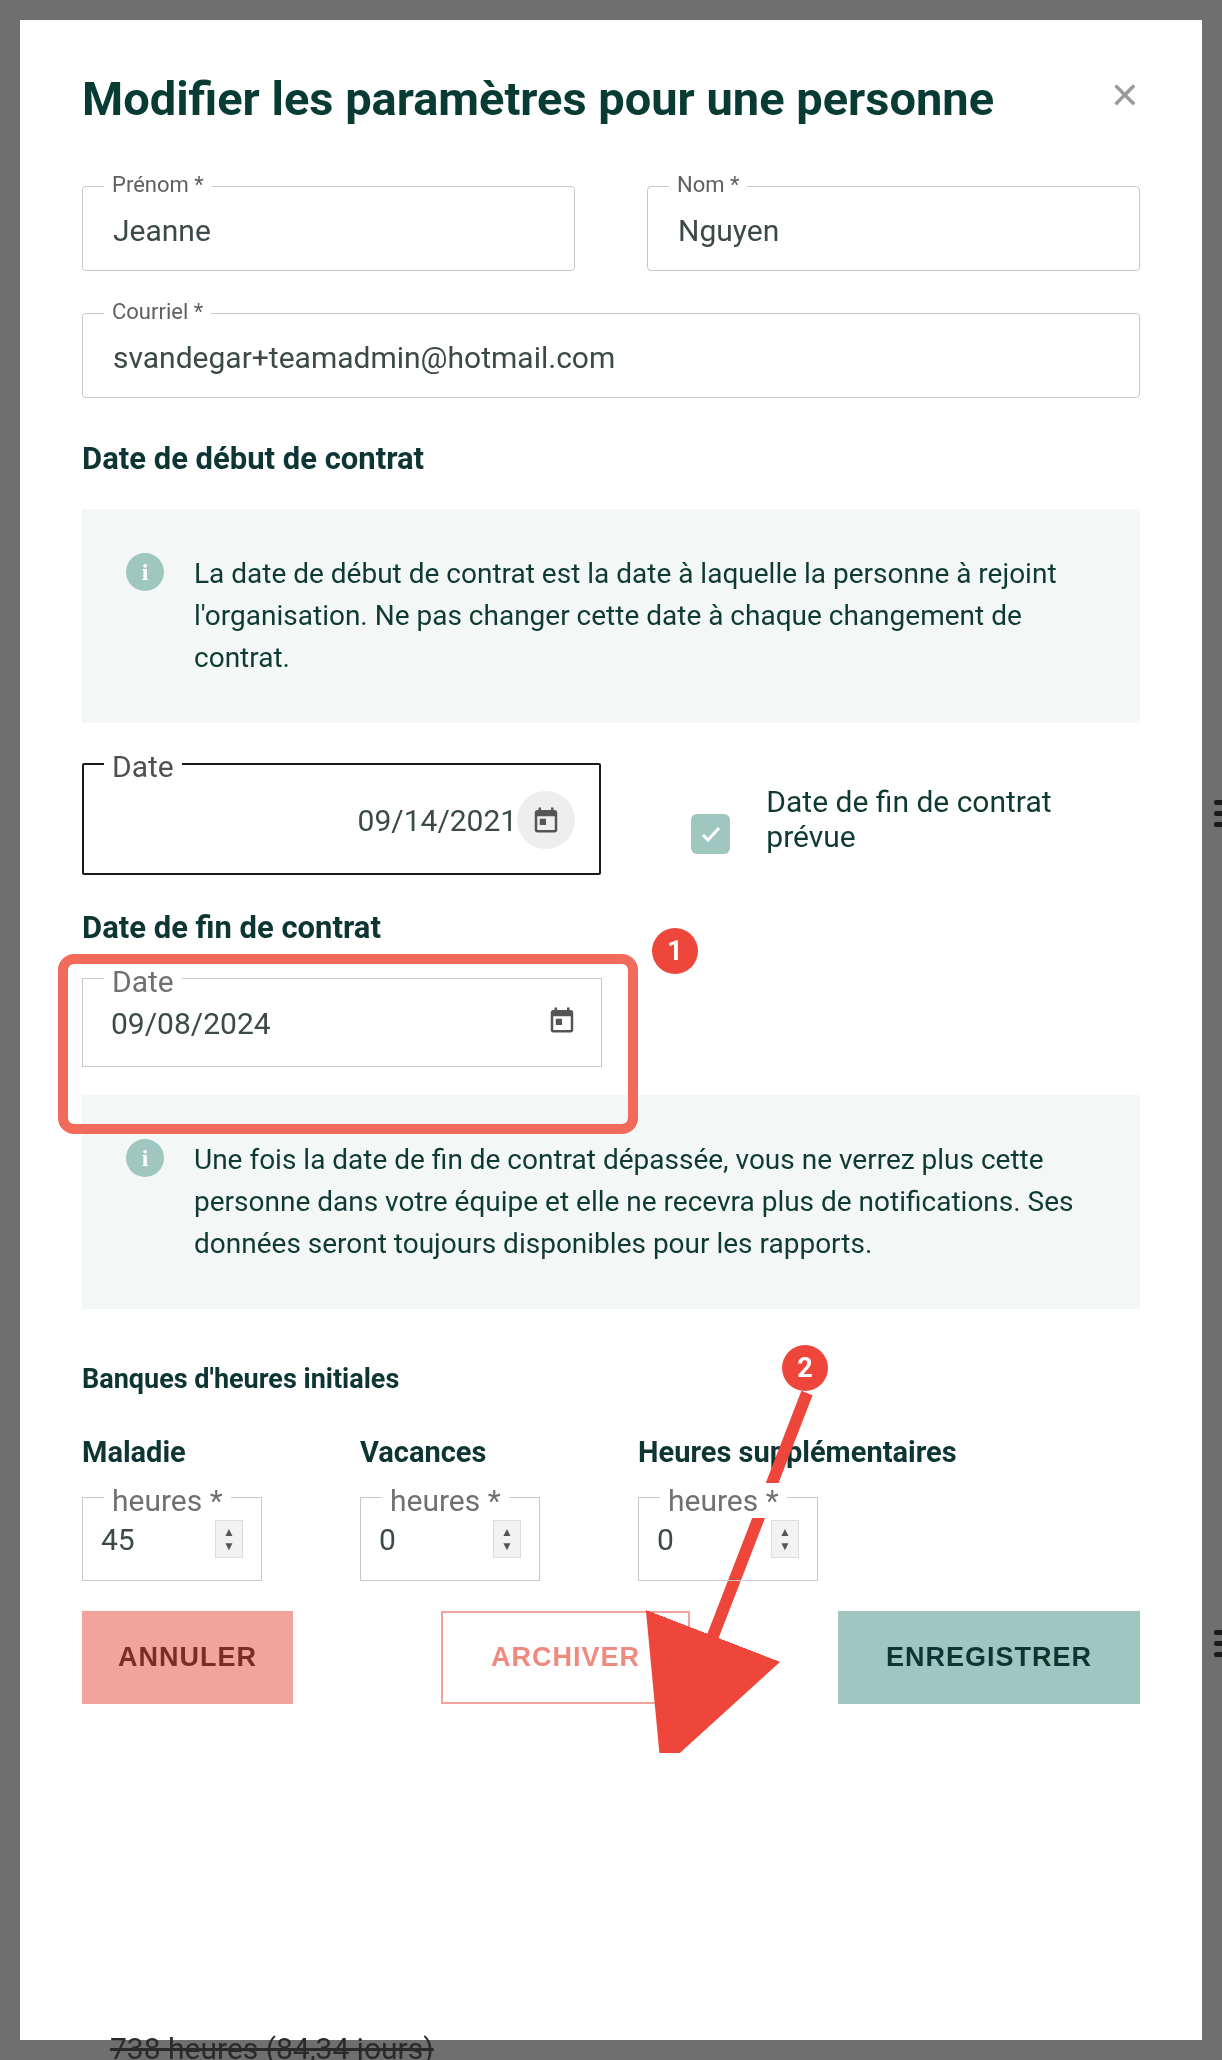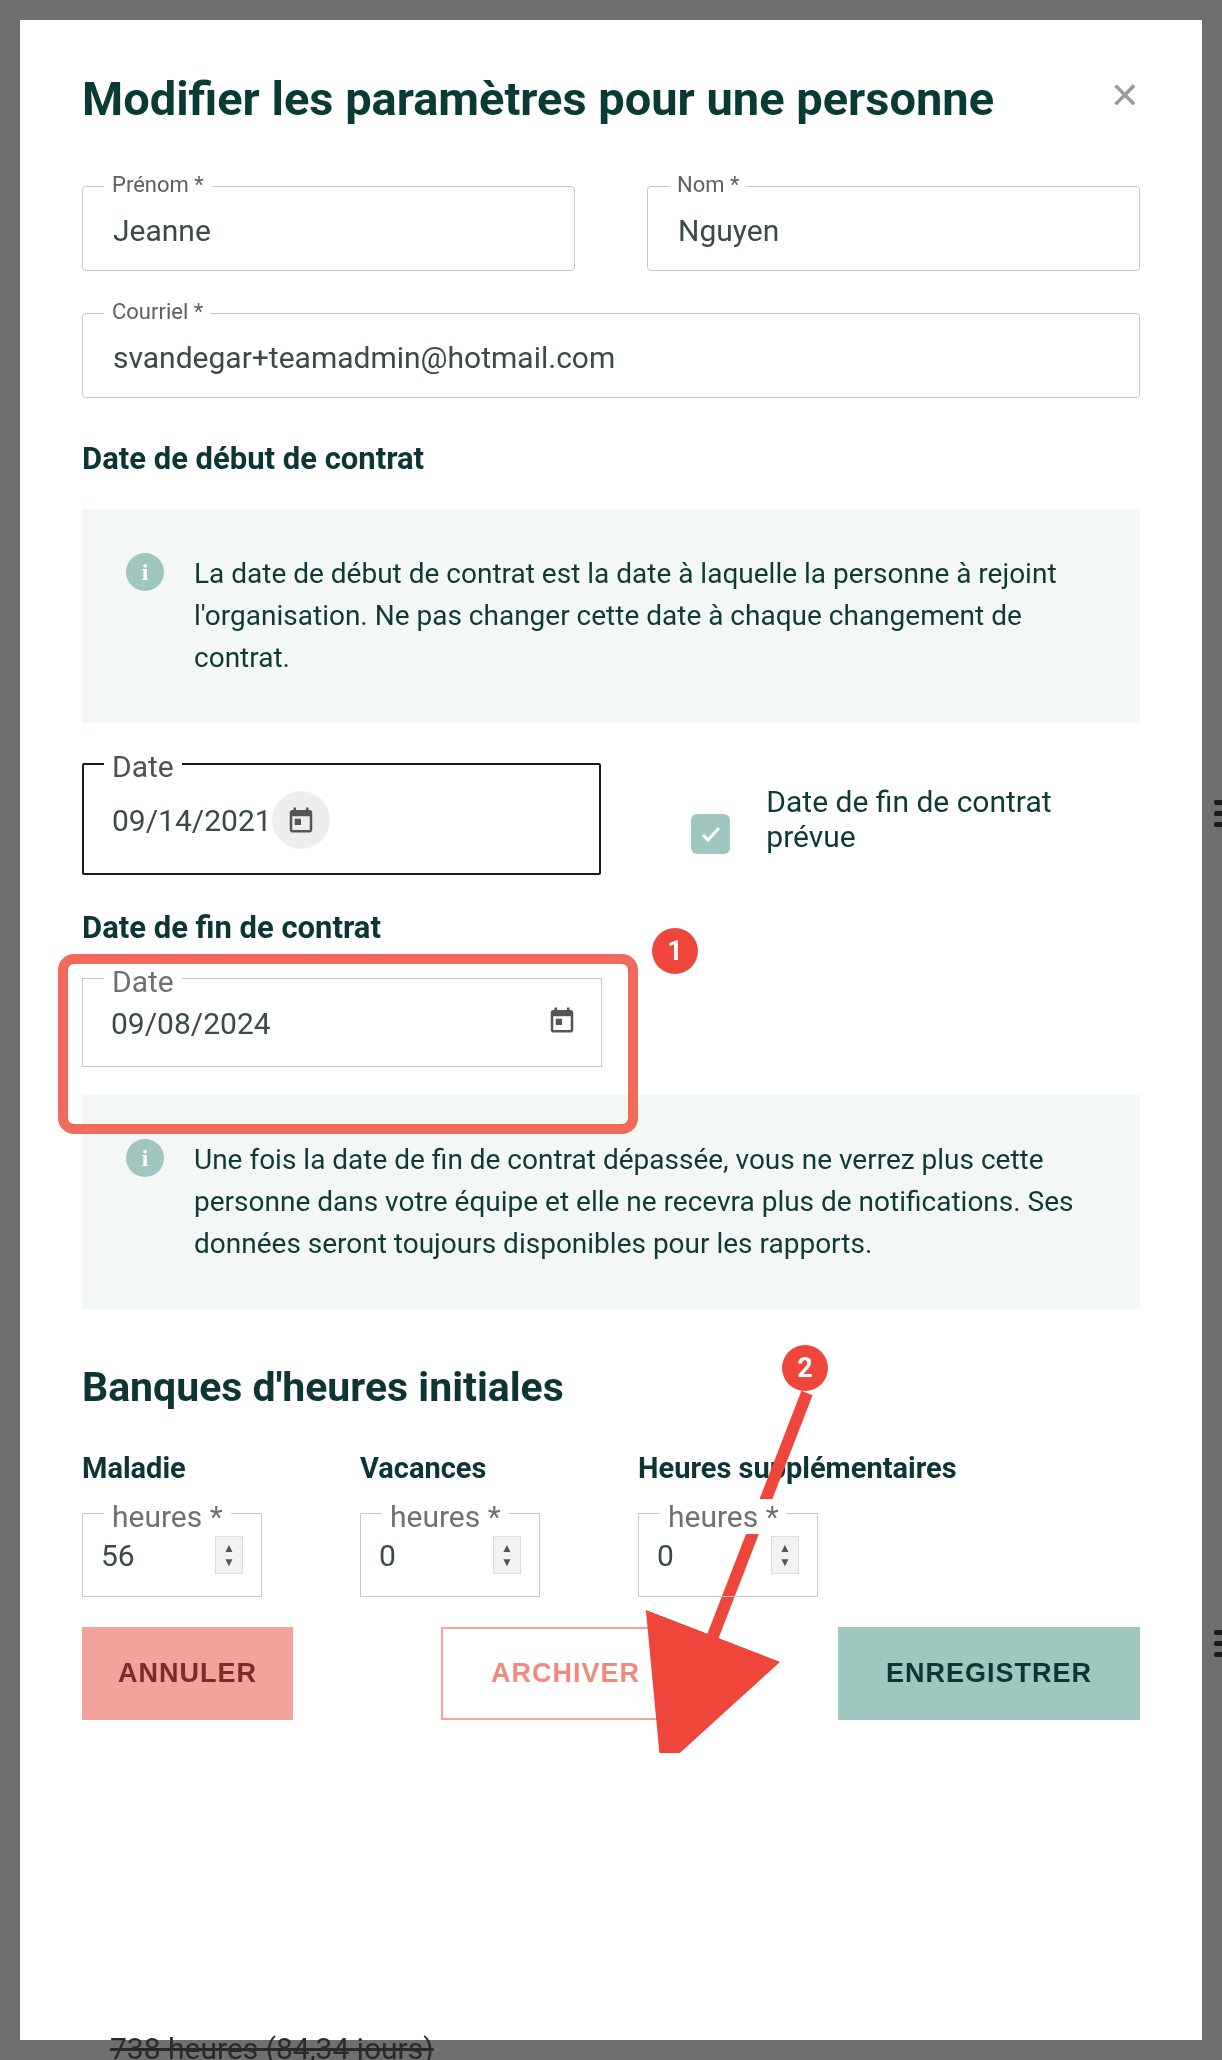--- a/index.html
+++ b/index.html
@@ -101,21 +101,21 @@
 
   .date-row { display:flex; align-items:center; gap:90px; margin-bottom:34px; }
   .date-field-group { position:relative; width:530px; }
   .date-box {
     border:2px solid #1a1a1a;
     padding:26px 24px 24px 28px;
     font-size:30px;
     color:#3b4a48;
     display:flex;
     align-items:center;
-    justify-content:flex-start;
+    justify-content:flex-end;
     border-radius:2px;
   }
   .date-label {
     position:absolute;
     top:-14px;
     left:22px;
     background:#fff;
     padding:0 8px;
     font-size:30px;
     color:#505050;
@@ -160,21 +160,21 @@
   }
   .badge-num {
     width:46px;height:46px;border-radius:50%;
     background:#ee463b;color:#fff;
     display:flex;align-items:center;justify-content:center;
     font-size:27px;font-weight:700;
     position:absolute;
   }
 
   .banks-title {
-    font-size:41px;
+    font-size:27px;
     font-weight:700;
     color:#0c3534;
     margin:54px 0 40px 0;
   }
   .banks-row { display:flex; gap:38px; margin-bottom:40px; }
   .bank-col { min-width:240px; }
   .bank-head { font-size:29px; font-weight:700; color:#0c3534; margin-bottom:28px; }
   .num-group { position:relative; width:180px; }
   .num-box {
     border:1px solid #c8c8c8;
@@ -309,21 +309,21 @@
     </svg>
 
     <div class="banks-title">Banques d'heures initiales</div>
 
     <div class="banks-row">
       <div class="bank-col">
         <div class="bank-head">Maladie</div>
         <div class="num-group">
           <div class="date-label" style="color:#707070;">heures *</div>
           <div class="num-box">
-            <span>56</span>
+            <span>45</span>
             <span class="spinner">
                 <span>▲</span>
                 <span>▼</span>
               </span>
           </div>
         </div>
       </div>
       <div class="bank-col">
         <div class="bank-head">Vacances</div>
         <div class="num-group">

